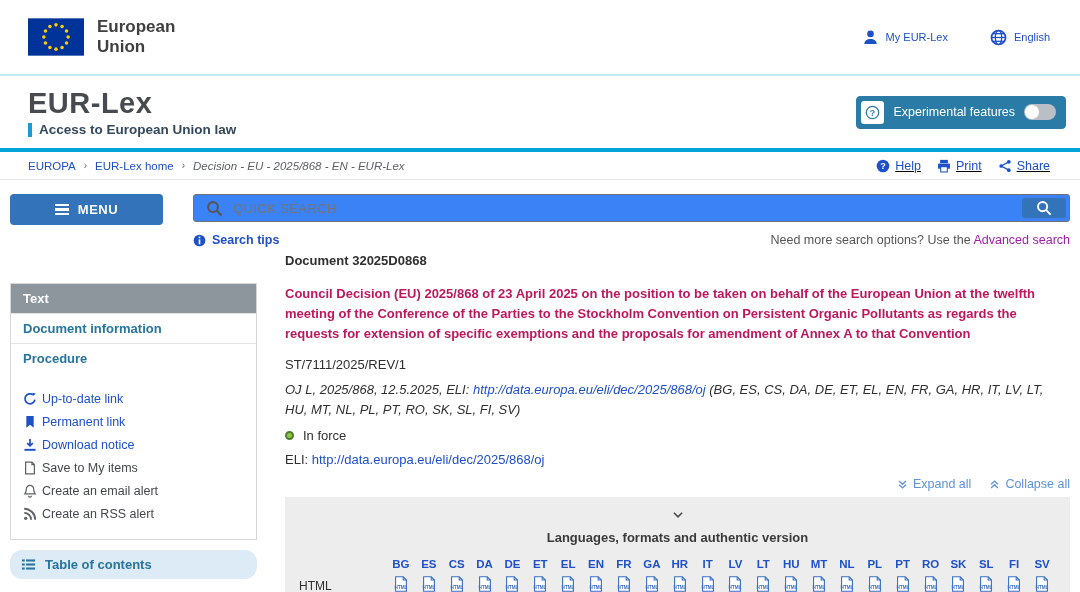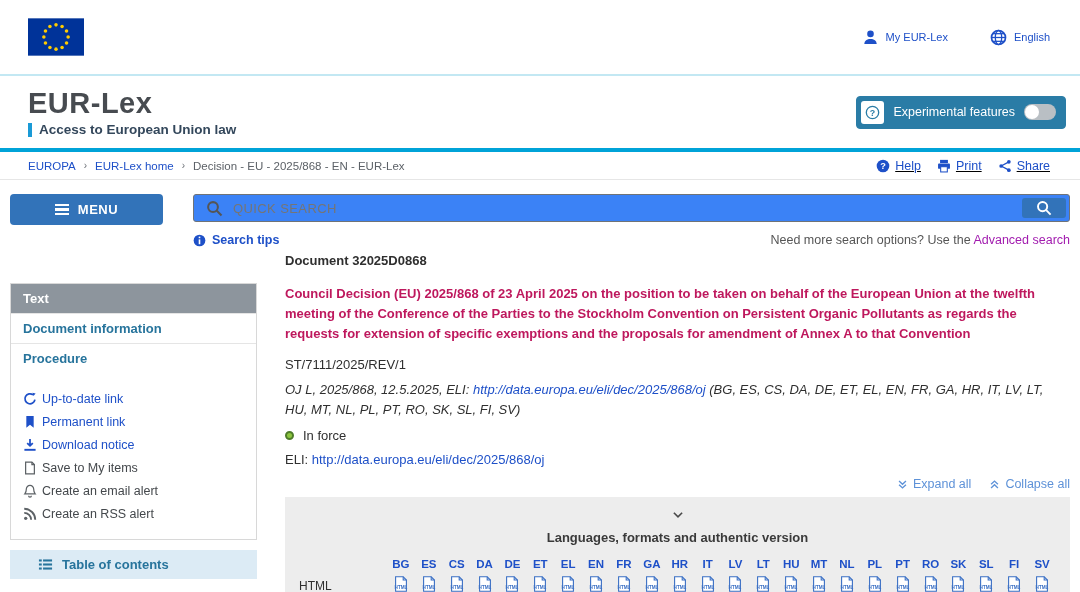--- a/index.html
+++ b/index.html
@@ -25,21 +25,21 @@
   .exp-label { color:#fff; font-size:12.5px; margin-right:9px; }
   .toggle { width:32px; height:16px; background:#b9bfc4; border-radius:8px; position:relative; }
   .toggle .knob { position:absolute; left:1px; top:1px; width:14px; height:14px; background:#fff; border-radius:50%; }
 
   
   .cyanbar { height:4px; background:#00a3d8; }
   .crumbbar { height:28px; display:flex; align-items:center; justify-content:space-between; padding:0 30px 0 28px; border-bottom:1px solid #e6e6e6; }
   .crumbs { font-size:11.5px; display:flex; align-items:center; gap:8px; }
   .crumbs a { color:#1e50c8; text-decoration:none; cursor:pointer; }
   .crumb-sep { color:#6b7076; font-size:10px; }
-  .crumb-current { color:#5c6167; }
+  .crumb-current { color:#5c6167;font-style:italic; }
   .crumb-actions { display:flex; align-items:center; gap:16px;text-decoration:underline; }
   .crumb-actions .act { display:flex; align-items:center; gap:5px; color:#1e50c8; font-size:12.5px; cursor:pointer; }
   .crumb-actions svg { width:14px; height:14px; }
 
   
   .search-row { display:flex; align-items:flex-start; margin:14px 10px 0 10px; }
   .menu-btn { width:153px; height:31px; background:#3273b9; color:#fff; border:none; border-radius:4px; font-size:13px; font-weight:700; letter-spacing:0.5px; display:flex; align-items:center; justify-content:center; gap:9px; cursor:pointer; }
   .menu-btn .bars { display:inline-block; width:14px; }
   .menu-btn .bars i { display:block; height:2.4px; background:#fff; margin:2.4px 0; }
   .search-box { flex:1; margin-left:30px; height:28px; border:1px solid #6f7377; border-radius:3px; display:flex; align-items:center; position:relative; background:#3b82f6; }
@@ -60,21 +60,21 @@
   .sidecard { border:1px solid #d8d8d8; background:#fff; margin-top:30px; padding-bottom:14px; }
   .nav-item { display:block; padding:7px 12px; font-size:13px; font-weight:700; color:#27749c; border-top:1px solid #e5e5e5; cursor:pointer; }
   .nav-item:first-child { border-top:none; }
   .nav-item.active { background:#8d959d; color:#fff; }
   .tools { margin-top:14px; }
   .tool { display:flex; align-items:flex-end; gap:5px; padding:4.5px 12px; font-size:12.5px; cursor:pointer; }
   .tool svg { width:14px; height:14px; flex:none; }
   .tool.link { color:#1e50c8; }
   .tool.muted { color:#44484c; }
   .tool.muted svg { color:#5d6266; }
-  .toc-bar { margin:10px 0 0 0; background:#dcebf5; color:#27749c; font-size:13px; font-weight:700; padding:7px 28px; display:flex; align-items:center; gap:9px; cursor:pointer; }
+  .toc-bar { margin:10px 0 0 0; background:#dcebf5; color:#27749c; font-size:13px; font-weight:700; padding:7px 11px; display:flex; align-items:center; gap:9px; cursor:pointer;border-radius:12px; }
   .toc-bar svg { width:15px; height:15px; }
 
   .maincol { flex:1; margin-left:28px; margin-right:10px; }
   .doc-id { font-size:13px; font-weight:700; color:#2f2f2f; margin-bottom:16px; }
   .doc-title { font-size:13px; font-weight:700; color:#be185d; line-height:1.55; margin-bottom:13px; max-width:780px; }
   .doc-ref { font-size:13px; color:#2f2f2f; margin-bottom:8px; }
   .doc-oj { font-size:13px; font-style:italic; color:#2f2f2f; line-height:1.5; margin-bottom:9px; max-width:780px; }
   .doc-oj a { color:#1e50c8; text-decoration:none; cursor:pointer; }
   .status-line { display:flex; align-items:center; gap:9px; font-size:13px; color:#2f2f2f; margin-bottom:9px; }
   .dot { width:9px; height:9px; border-radius:50%; background:#8dc63f; border:2px solid #4f7d2a; }
@@ -215,20 +215,24 @@
             <circle cx="23.5" cy="31.3" r="1.9"></circle>
             <circle cx="18.7" cy="26.5" r="1.9"></circle>
             <circle cx="17" cy="20" r="1.9"></circle>
             <circle cx="18.7" cy="13.5" r="1.9"></circle>
             <circle cx="23.5" cy="8.7" r="1.9"></circle>
             <circle cx="30" cy="7" r="1.9"></circle>
             <circle cx="36.5" cy="8.7" r="1.9"></circle>
             <circle cx="41.3" cy="13.5" r="1.9"></circle>
         </g>
       </svg>
+      <div class="brand-name">
+        <div>European</div>
+        <div>Union</div>
+      </div>
     </div>
     <div class="top-links">
       <span class="top-link">
         <svg style="color:#1e50c8">
             <use href="#sym-user"></use>
           </svg>
         <span>My EUR-Lex</span>
       </span>
       <span class="top-link">
         <svg style="color:#1e50c8">

